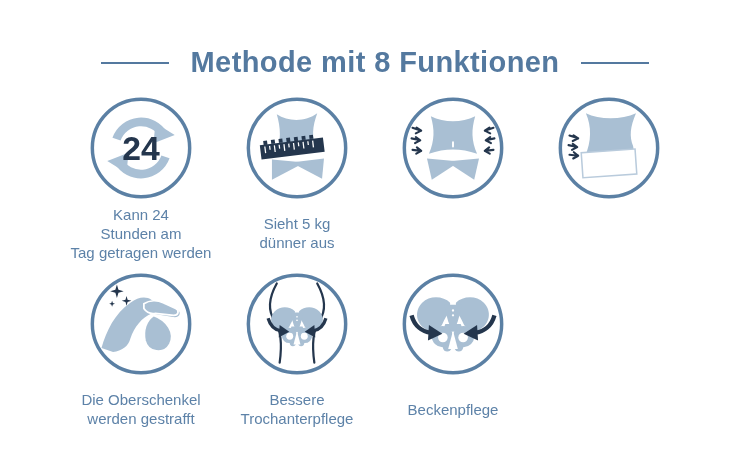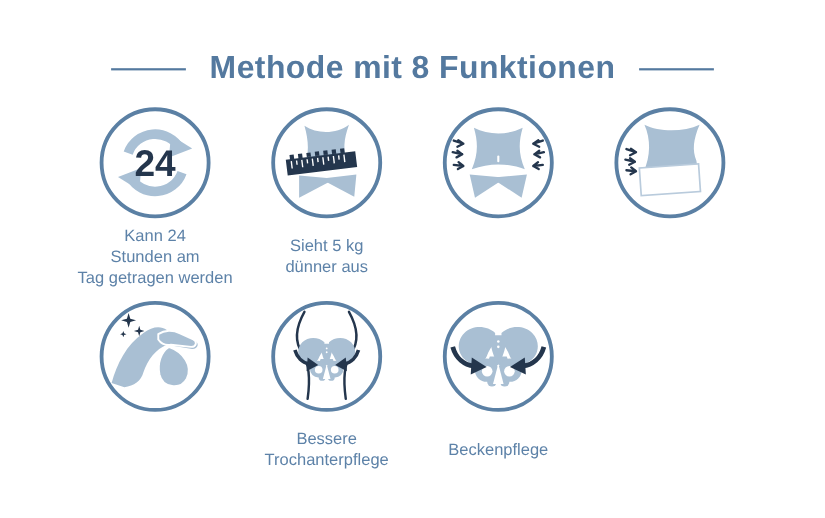--- a/index.html
+++ b/index.html
@@ -142,20 +142,22 @@
       <svg viewBox="0 0 110 110" aria-hidden="true">
         <circle class="ringc" cx="55" cy="55" r="50.5"></circle>
         <path class="il" d="M14,80 C19,62 28,44 44,33 C52,27 60,26 66,30 L92,40 C97,42 96,48 90,48 L66,44 C56,48 48,58 44,70 C42,78 35,83 26,84 Z"></path>
         <path class="il" stroke="#fff" stroke-width="2" d="M68,46 C82,51 91,64 85,76 C79,87 62,85 59,72 C57,62 60,51 68,46 Z"></path>
         <path class="il" stroke="#fff" stroke-width="1.8" d="M58,34 C64,30 72,30 78,33 L91,39 C95,41 94,46 89,46 L70,44 C64,45 60,42 58,39 Z"></path>
         <path class="id" d="M30,14 L31.6,19.4 L37,21 L31.6,22.6 L30,28 L28.4,22.6 L23,21 L28.4,19.4 Z"></path>
         <path class="id" d="M40,26 L41.1,29.9 L45,31 L41.1,32.1 L40,36 L38.9,32.1 L35,31 L38.9,29.9 Z"></path>
         <path class="id" d="M25,31 L25.8,33.2 L28,34 L25.8,34.8 L25,37 L24.2,34.8 L22,34 L24.2,33.2 Z"></path>
       </svg>
     </div>
+    <div class="label">Die Oberschenkel
+werden gestrafft</div>
   </div>
 
   <div class="card">
     <div class="icon-wrap">
       <svg viewBox="0 0 110 110" aria-hidden="true">
         <circle class="ringc" cx="55" cy="55" r="50.5"></circle>
         <path class="sd2" d="M34,13 C25,29 25,42 32,52 C38,61 40,74 37,95"></path>
         <path class="sd2" d="M76,13 C85,29 85,42 78,52 C72,61 70,74 73,95"></path>
         <use href="#pelvis-shape" transform="translate(55,59) scale(0.72) translate(-55,-57)"></use>
         <path class="sd-mid2" d="M25,49 C27,56 32,61 38,62"></path>

